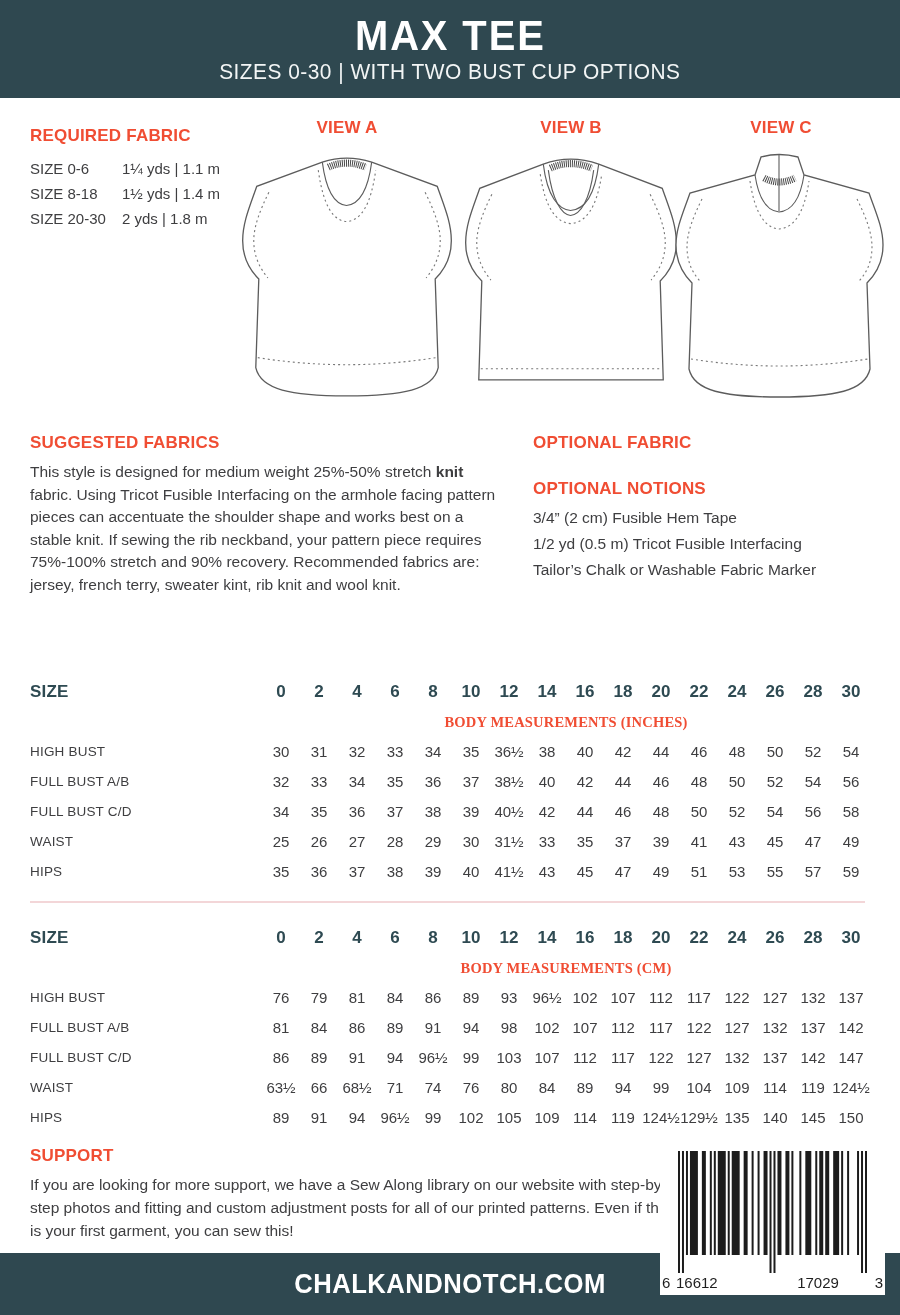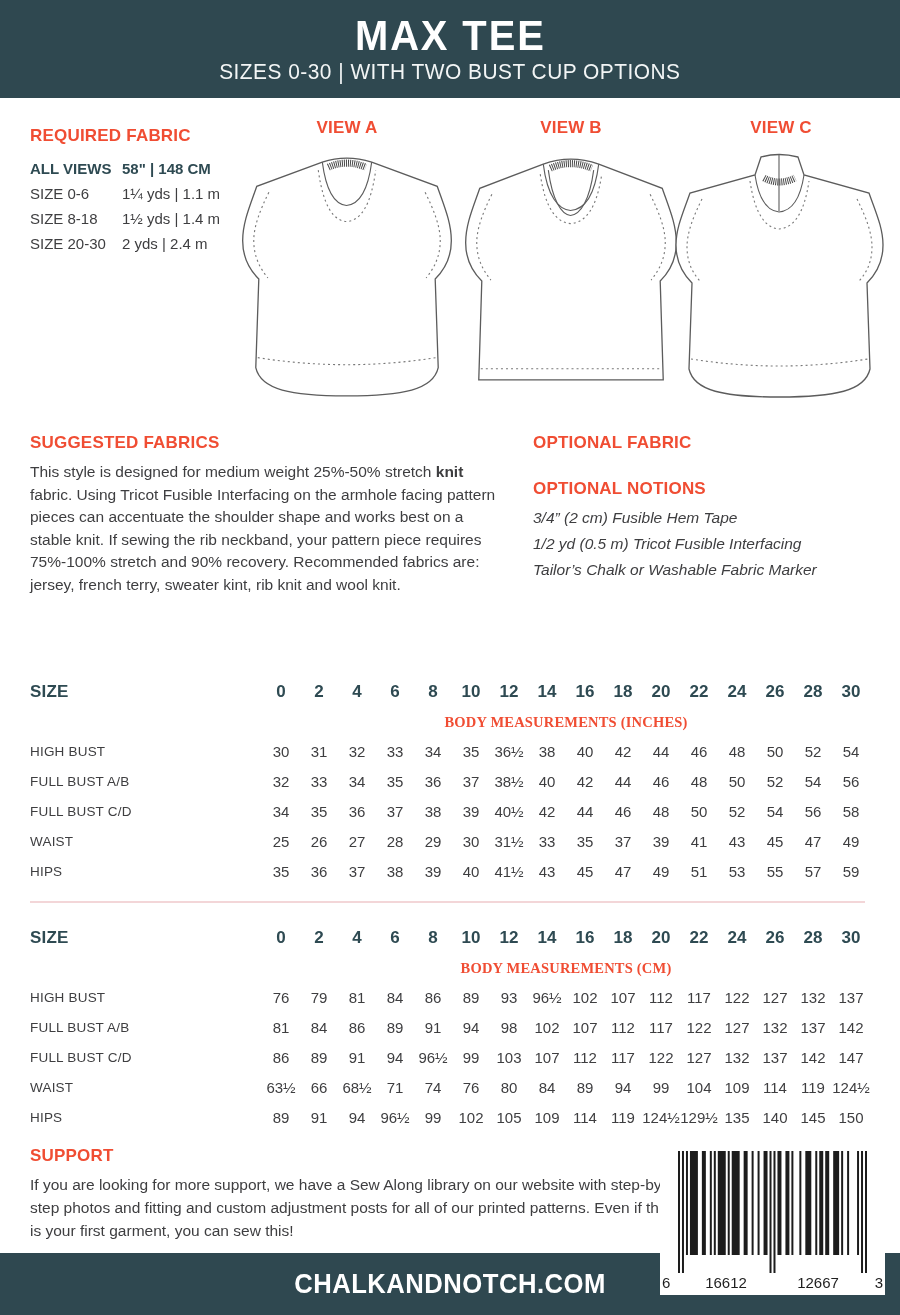--- a/index.html
+++ b/index.html
@@ -28,21 +28,21 @@
   .g-thin{fill:none;stroke:#5c5c5c;stroke-width:1.1;}
   .g-dash{fill:none;stroke:#787878;stroke-width:1.1;stroke-dasharray:2 3;}
   .g-hatch{fill:none;stroke:#4a4a4a;stroke-width:7;stroke-dasharray:1 1;}
 
   
   .suggested{position:absolute;left:30px;top:433px;width:468px;}
   .suggested p{margin:8px 0 0 0;font-size:15.5px;line-height:22.5px;}
   .optional{position:absolute;left:533px;top:433px;width:345px;}
   .optional p{margin:6px 0 0 0;font-size:15.5px;line-height:22.5px;}
   .optional .notions-h{display:block;margin-top:26px;}
-  .notion{font-size:15.5px;line-height:26px;font-style:italic;}
+  .notion{font-size:15.5px;line-height:26px;}
 
   
   .sizetable{position:absolute;left:30px;width:840px;}
   .sizetable.t0{top:678px;}
   .sizetable.t1{top:924px;}
   .trow{display:grid;grid-template-columns:232px repeat(16,1fr);align-items:center;height:30px;}
   .trow.thead{height:28px;margin-bottom:2px;}
   .tlabel{font-size:13.5px;letter-spacing:.2px;color:#3e3e40;}
   .tcell{text-align:center;font-size:15px;color:#3e3e40;}
   .hsize{color:#2e4a52;font-weight:bold;font-size:17px;}
@@ -58,52 +58,48 @@
   
   .footer{position:absolute;left:0;top:1253px;width:900px;height:62px;background:#2f4850;padding-left:32px;}
   .footer .site{position:absolute;left:0;top:0;width:900px;height:62px;line-height:62px;text-align:center;
                 color:#fff;font-weight:bold;font-size:27px;letter-spacing:.5px;transform:scaleX(.95);}
 
   
   .barcode{position:absolute;left:660px;top:1145px;width:225px;height:150px;background:#fff;z-index:2;}
   .barcode svg{position:absolute;left:18px;top:6px;}
   .bc-digit{position:absolute;bottom:4px;font-size:15px;color:#1f1f1f;font-family:"Liberation Sans",sans-serif;}
   .bc-lead{left:2px;}
-  .bc-left{left:30px;width:72px;text-align:center;}
+  .bc-left{left:16px;width:72px;text-align:left;}
   .bc-right{left:122px;width:72px;text-align:center;}
   .bc-check{right:2px;}
 </style>
 </head>
 <body>
 
 <div class="page">
 
   <div class="header">
     <div class="title">MAX TEE</div>
     <div class="subtitle">SIZES 0-30 | WITH TWO BUST CUP OPTIONS</div>
   </div>
 
   <div class="req">
     <div class="h-orange">REQUIRED FABRIC</div>
     <div class="req-rows">
-      <div class="req-row first">
-        <span>ALL VIEWS</span>
-        <span>58" | 148 CM</span>
-      </div>
       <div class="req-row">
         <span>SIZE 0-6</span>
         <span>1¼ yds | 1.1 m</span>
       </div>
       <div class="req-row">
         <span>SIZE 8-18</span>
         <span>1½ yds | 1.4 m</span>
       </div>
       <div class="req-row">
         <span>SIZE 20-30</span>
-        <span>2 yds | 2.4 m</span>
+        <span>2 yds | 1.8 m</span>
       </div>
     </div>
   </div>
 
   <div class="view" style="left:228px;">
     <div class="vlabel h-orange">VIEW A</div>
     <svg width="238" height="252" viewBox="0 0 235 250">
       <path class="g-line" d="M93,12 L28,36 C21,56 14,72 14,90 C14,107 21,119 30,128 L27,216 C32,238 62,244 117,244 C173,244 203,238 208,216 L205,128 C214,119 221,107 221,90 C221,72 214,56 207,36 L142,12 Q117,4 93,12 Z"></path>
       <path class="g-hatch" d="M99,17 Q117,9 136,17"></path>
       <path class="g-thin" d="M93,12 C97,42 106,54 117,55 C129,54 138,42 142,12"></path>
@@ -435,17 +431,17 @@
         <rect x="147.22" y="0" width="3.98" height="104" fill="#1c1c1c"></rect>
         <rect x="155.18" y="0" width="5.97" height="104" fill="#1c1c1c"></rect>
         <rect x="163.14" y="0" width="1.99" height="104" fill="#1c1c1c"></rect>
         <rect x="169.11" y="0" width="1.99" height="104" fill="#1c1c1c"></rect>
         <rect x="179.05" y="0" width="1.99" height="104" fill="#1c1c1c"></rect>
         <rect x="183.03" y="0" width="1.99" height="122" fill="#1c1c1c"></rect>
         <rect x="187.01" y="0" width="1.99" height="122" fill="#1c1c1c"></rect>
       </svg>
     <span class="bc-digit bc-lead">6</span>
     <span class="bc-digit bc-left">16612</span>
-    <span class="bc-digit bc-right">12667</span>
+    <span class="bc-digit bc-right">17029</span>
     <span class="bc-digit bc-check">3</span>
   </div>
 
 </div>
 
 </body></html>

